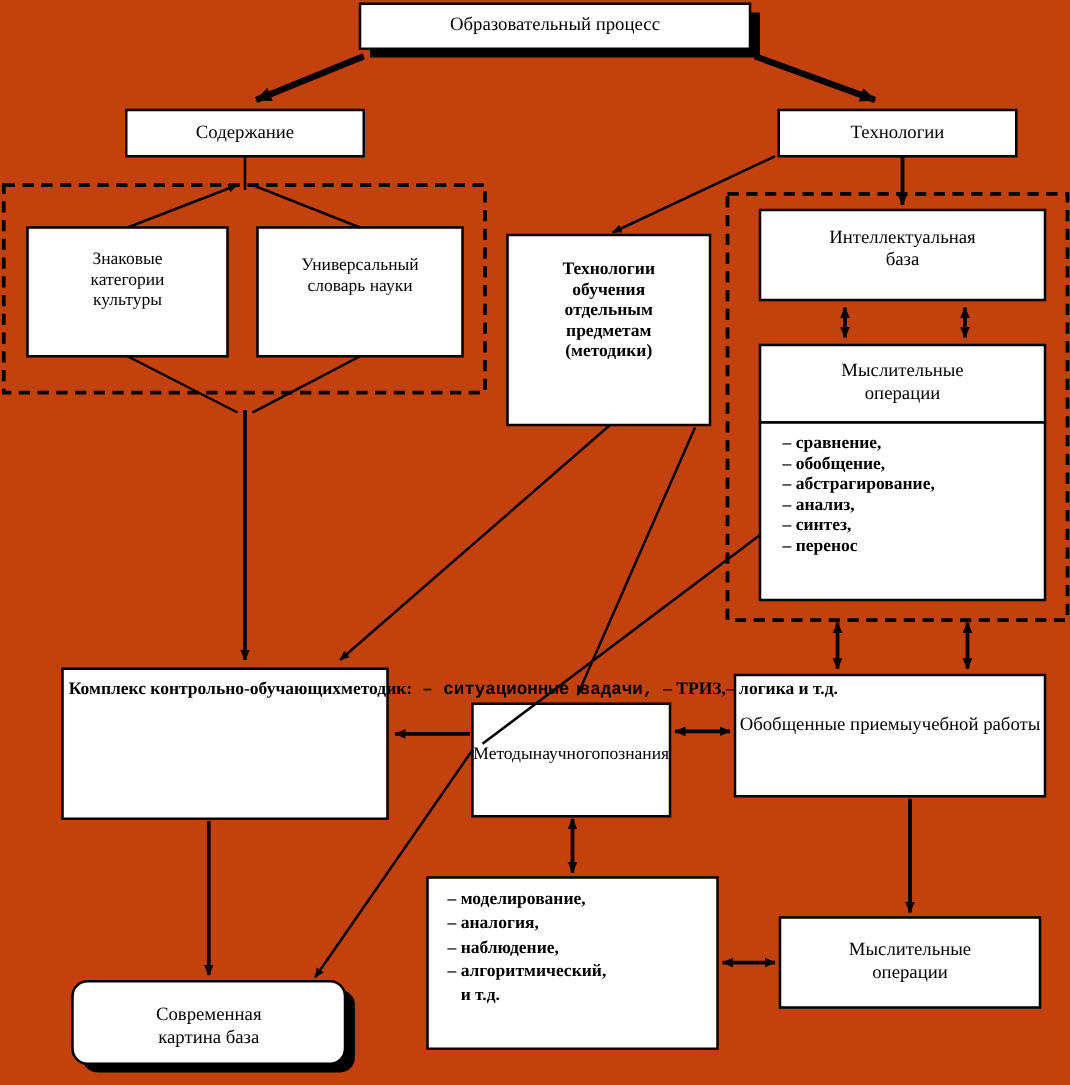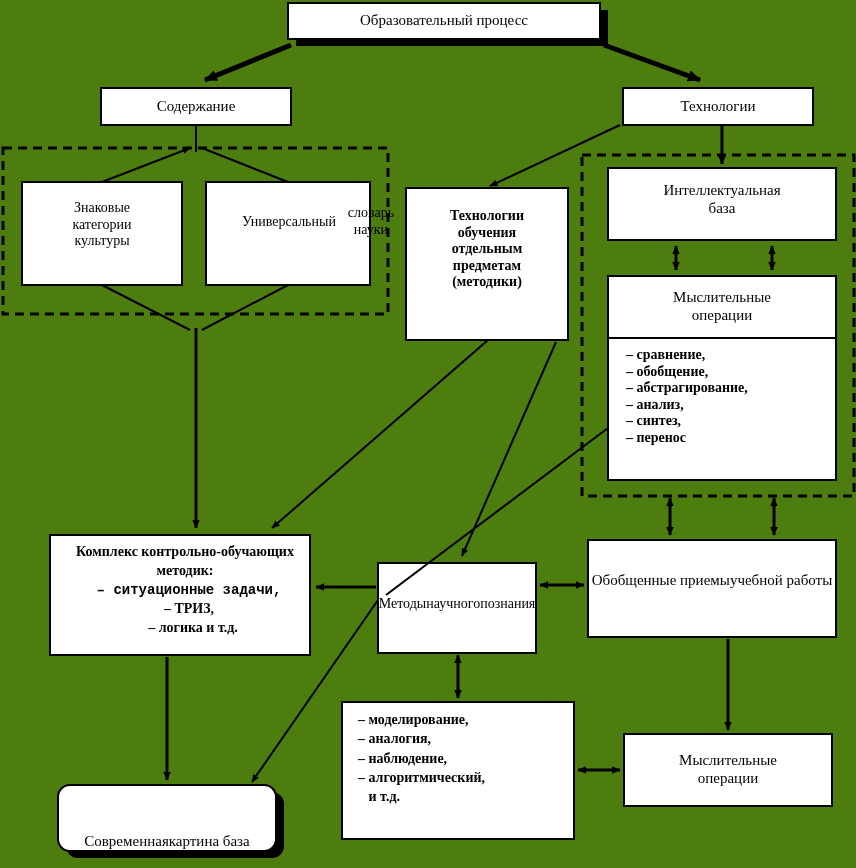--- a/index.html
+++ b/index.html
@@ -1,16 +1,16 @@
 <!DOCTYPE html>
 <html><head>
 <meta charset="utf-8">
 <style>
   html,body{margin:0;padding:0;background:#ffffff;}
-  #root{position:relative;width:856px;height:868px;background:#4d7c0f;overflow:hidden;}
+  #root{position:relative;width:856px;height:868px;background:#c2410c;overflow:hidden;}
   svg{position:absolute;left:0;top:0;width:856px;height:868px;}
   .lbl{position:absolute;display:flex;align-items:center;justify-content:center;
        text-align:center;font-family:"Liberation Serif","DejaVu Serif",serif;
        color:#000;line-height:1.18;pointer-events:none;}
   .lbl.left{justify-content:flex-start;text-align:left;align-items:flex-start;}
   .t15{font-size:15px;}
   .t14{font-size:14px;}
   .bold{font-weight:bold;}
   .listline{white-space:nowrap;}
 </style>
@@ -115,21 +115,21 @@
   <div class="lbl t15" style="left:101px;top:88px;width:190px;height:37px;">Содержание</div>
 
   <div class="lbl t15" style="left:623px;top:88px;width:190px;height:37px;">Технологии</div>
 
   <div class="lbl t14" style="left:22px;top:190px;width:160px;height:70px;flex-direction:column;">
     <span>Знаковые</span>
     <span>категории</span>
     <span>культуры</span>
   </div>
 
-  <div class="lbl t14" style="left:206px;top:196px;width:164px;height:52px;padding-left:36px;">
+  <div class="lbl t14" style="left:206px;top:196px;width:164px;height:52px;flex-direction:column;">
     <span>Универсальный</span>
     <span>словарь науки</span>
   </div>
 
   <div class="lbl t14 bold" style="left:406px;top:192px;width:162px;height:115px;flex-direction:column;">
     <span>Технологии</span>
     <span>обучения</span>
     <span>отдельным</span>
     <span>предметам</span>
     <span>(методики)</span>
@@ -147,26 +147,26 @@
 
   <div class="lbl left t14 bold" style="left:626px;top:347px;width:205px;height:130px;flex-direction:column;">
     <span class="listline">– сравнение,</span>
     <span class="listline">– обобщение,</span>
     <span class="listline">– абстрагирование,</span>
     <span class="listline">– анализ,</span>
     <span class="listline">– синтез,</span>
     <span class="listline">– перенос</span>
   </div>
 
-  <div class="lbl left t14 bold" style="left:55px;top:543px;width:260px;height:110px;flex-direction:column;line-height:1.35;align-items:center;">
+  <div class="lbl left t14 bold" style="left:55px;top:543px;width:260px;height:110px;flex-direction:row;line-height:1.35;">
     <span class="listline">Комплекс контрольно-обучающих</span>
     <span class="listline">методик:</span>
     <span class="listline" style="margin-left:8px;font-family:Liberation Mono, monospace;">– ситуационные задачи,</span>
     <span class="listline" style="margin-left:8px;">– ТРИЗ,</span>
-    <span class="listline" style="margin-left:16px;">– логика и т.д.</span>
+    <span class="listline" style="margin-left:0;">– логика и т.д.</span>
   </div>
 
   <div class="lbl t14" style="left:378px;top:568px;width:158px;height:72px;flex-direction:row;">
     <span>Методы</span>
     <span>научного</span>
     <span>познания</span>
   </div>
 
   <div class="lbl t15" style="left:588px;top:555px;width:248px;height:52px;flex-direction:row;">
     <span>Обобщенные приемы</span>
@@ -179,18 +179,18 @@
     <span class="listline">– наблюдение,</span>
     <span class="listline">– алгоритмический,</span>
     <span class="listline" style="white-space:pre;">   и т.д.</span>
   </div>
 
   <div class="lbl t15" style="left:624px;top:744px;width:208px;height:52px;flex-direction:column;">
     <span>Мыслительные</span>
     <span>операции</span>
   </div>
 
-  <div class="lbl t15" style="left:58px;top:816px;width:218px;height:52px;flex-direction:row;">
+  <div class="lbl t15" style="left:58px;top:796px;width:218px;height:52px;flex-direction:column;">
     <span>Современная</span>
     <span>картина база</span>
   </div>
 
 </div>
 
 </body></html>

